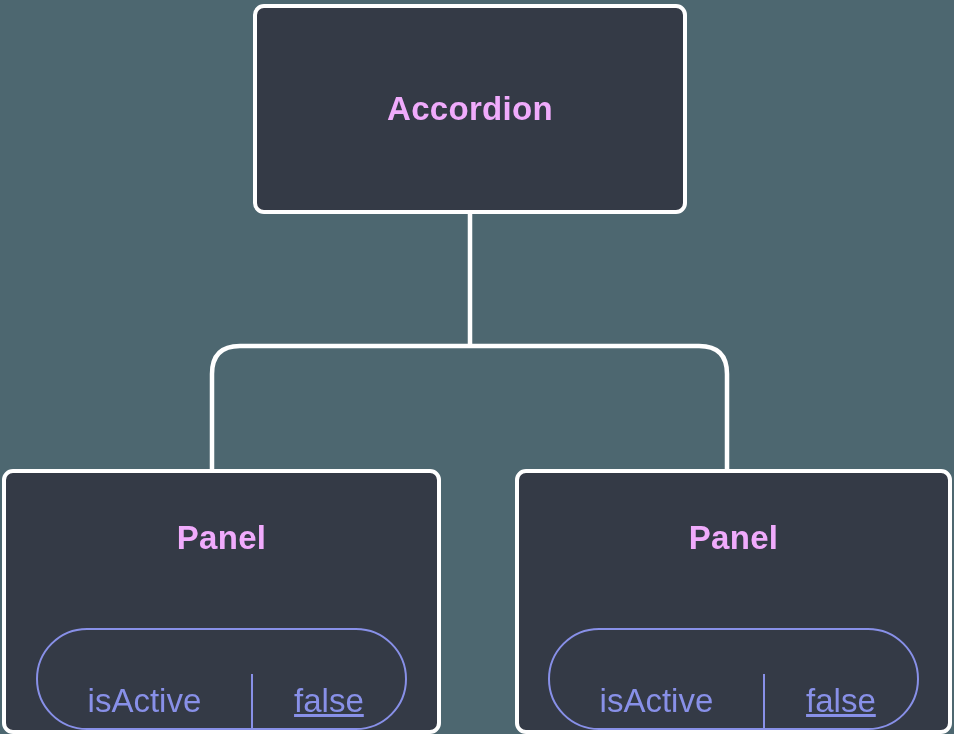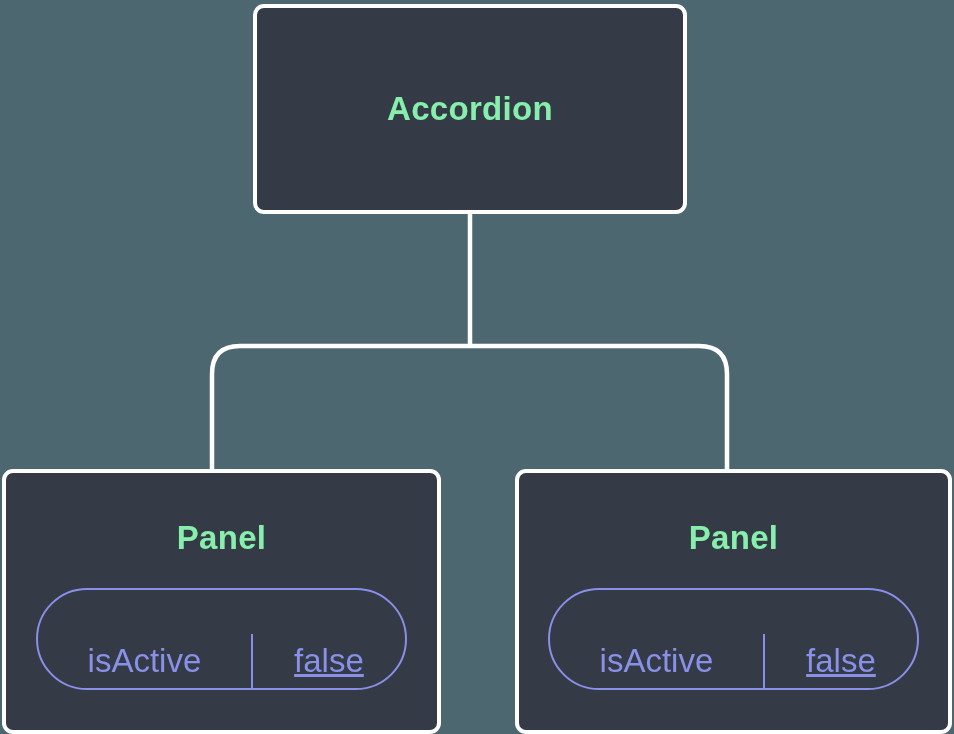--- a/index.html
+++ b/index.html
@@ -20,32 +20,33 @@
     fill: none;
     stroke: #FFFFFF;
     stroke-width: 4.5;
   }
 
   .node {
     position: absolute;
     background: #343A46;
     border: 4px solid #FFFFFF;
     border-radius: 11px;
+    justify-content: space-between;
   }
 
   .root-node {
     left: 253px; top: 4px;
     width: 434px; height: 210px;
     display: flex;
     align-items: center;
     justify-content: center;
   }
 
   .node-label {
-    color: #86efac;
+    color: #f0abfc;
     font-size: 33px;
     font-weight: 600;
     letter-spacing: 0.3px;
     line-height: 34px;
   }
 
   .panel-node {
     top: 469px;
     height: 265px;
     display: flex;

